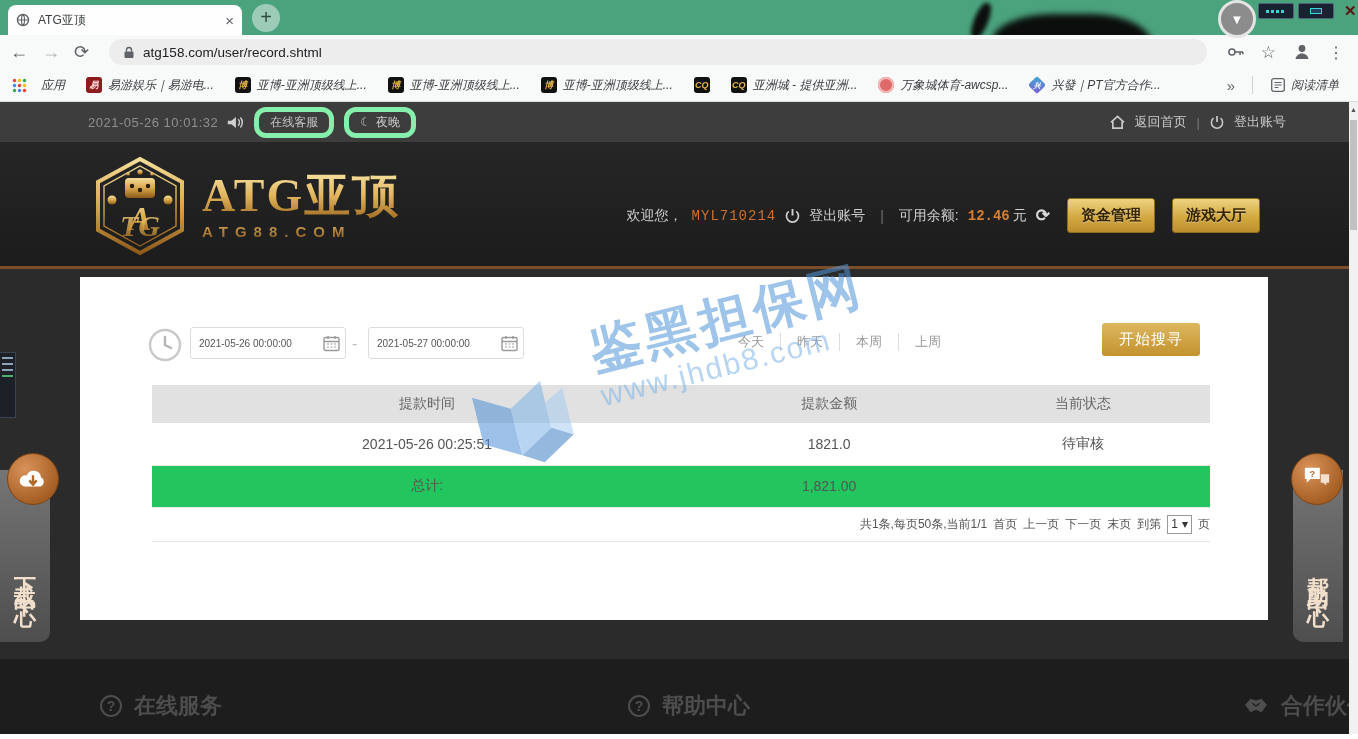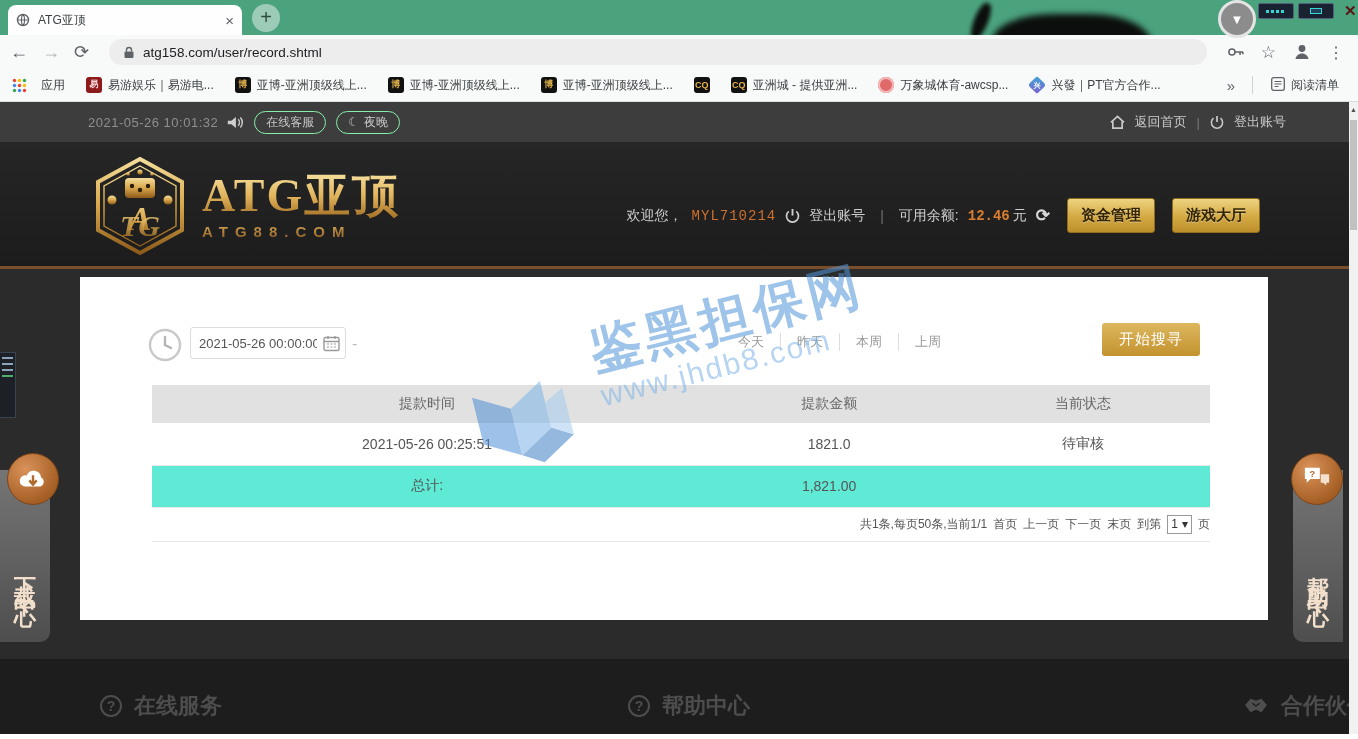--- a/index.html
+++ b/index.html
@@ -34,35 +34,35 @@
   .nav-glyph.dis { color:#b0b4b8; }
   .urlbar { flex:1; height:26px; background:#ededee; border-radius:13px; display:flex; align-items:center;
             padding:0 14px; gap:8px; margin:0 6px; }
   .url-text { font-size:13.5px; color:#202124; }
   .tb-right { display:flex; align-items:center; gap:16px; padding-right:4px; }
   .star-glyph { font-size:17px; color:#5f6368; }
   .dots-glyph { font-size:16px; color:#5f6368; }
 
   .bookmarks { position:absolute; left:0; top:69px; width:1358px; height:33px; background:#f8f9f9;
                border-bottom:1px solid #dadce0; display:flex; align-items:center; padding:0 12px; gap:7px; }
-  .bm-item { display:flex; align-items:flex-start; gap:6px; font-size:12px; color:#3c4043; padding:3px 7px; white-space:nowrap; }
+  .bm-item { display:flex; align-items:center; gap:6px; font-size:12px; color:#3c4043; padding:3px 7px; white-space:nowrap;font-style:italic; }
   .bm-badge { width:16px; height:16px; border-radius:3px; font-size:9px; display:flex; align-items:center;
               justify-content:center; color:#e3b44c; background:#111; font-weight:bold; flex:none; }
   .bm-badge.red { background:#8d1b1b; color:#ffd9d9; }
   .bm-badge.circ { border-radius:50%; background:#e06a6a; color:#fff; box-shadow:inset 0 0 0 2px #f3b9b9; }
   .bm-badge.dia { background:linear-gradient(135deg,#3fa7d6,#7a5fd0); color:#fff; border-radius:3px; transform:rotate(45deg) scale(.8); }
   .bm-badge.dia span { transform:rotate(-45deg); display:block; }
   .bm-sep { width:1px; height:18px; background:#d0d3d6; margin:0 4px; }
   .bm-over { font-size:15px; color:#5f6368; padding:0 6px; }
 
   
   .subbar { position:absolute; left:0; top:102px; width:1358px; height:40px; background:#3d3d3d;
             display:flex; align-items:center; padding:0 0 0 88px; color:#a9a9a9; font-size:13px; }
   .subbar .dt { letter-spacing:.5px; color:#8f8f8f; }
-  .pill { border:1px solid #86efac; border-radius:12px; padding:2px 11px; color:#c9c9c9; font-size:12px;
+  .pill { border:5px solid #86efac; border-radius:12px; padding:2px 11px; color:#c9c9c9; font-size:12px;
           margin-left:10px; display:inline-flex; align-items:center; gap:5px; }
   .sub-right { margin-left:auto; display:flex; align-items:center; gap:10px; padding-right:72px; color:#c9c9c9; }
   .sub-right .vsep { color:#777; }
 
   .siteheader { position:absolute; left:0; top:142px; width:1358px; height:127px;
                 background:linear-gradient(180deg,#262626,#1c1c1c); border-bottom:3px solid #7b4e2b; }
   .logo-wrap { position:absolute; left:92px; top:14px; display:flex; align-items:center; gap:14px; }
   .logo-text .t1 { font-family:"Liberation Serif",serif; font-weight:bold; font-size:46px; line-height:1.05;
                    background:linear-gradient(180deg,#f7e3a1 0%,#e0b25a 50%,#9c671f 100%);
                    -webkit-background-clip:text; background-clip:text; color:transparent; letter-spacing:2px; }
@@ -76,35 +76,35 @@
   .refresh-g { color:#d8d8d8; font-size:17px; font-weight:bold; }
   .gold-btn { background:linear-gradient(180deg,#eed381 0%,#d3a942 55%,#bd8f2b 100%); border:1px solid #8f6f1d;
               border-radius:3px; color:#332405; font-size:15px; font-weight:bold; padding:7px 13px; margin-left:8px;
               text-shadow:0 1px 0 rgba(255,255,255,.35); }
 
   
   .card { position:absolute; left:80px; top:277px; width:1188px; height:343px; background:#fff; }
   .clock-ic { position:absolute; left:68px; top:51px; }
   .date-input { position:absolute; top:50px; height:32px; width:156px; border:1px solid #ddd; border-radius:3px;
                 background:#fff; display:flex; align-items:center; padding:0 8px; gap:6px; }
-  .date-input input { border:none; outline:none; width:118px; font-size:13px; color:#555;
+  .date-input input { border:none; outline:none; width:118px; font-size:10px; color:#555;
                       font-family:"Liberation Sans",sans-serif; background:transparent; }
   .d1 { left:110px; } .d2 { left:288px; }
   .d-dash { position:absolute; left:272px; top:58px; color:#bbb; }
   .quick { position:absolute; left:642px; top:56px; display:flex; align-items:center; font-size:13px; color:#999; }
   .quick span { padding:0 16px; }
   .quick span + span { border-left:1px solid #ddd; }
   .search-btn { position:absolute; right:68px; top:46px; background:linear-gradient(180deg,#ddb75f,#c3922e);
                 color:#fff; font-size:15px; border:none; border-radius:3px; padding:7px 17px; letter-spacing:1px; }
 
   table.rec { position:absolute; left:72px; top:108px; width:1058px; border-collapse:collapse; table-layout:fixed; }
   table.rec col.c1 { width:52%; } table.rec col.c2 { width:24%; } table.rec col.c3 { width:24%; }
   table.rec th { background:#e1e1e1; color:#666; font-weight:normal; font-size:14px; height:38px; }
   table.rec td { text-align:center; font-size:14px; color:#555; height:42px; border-bottom:1px solid #e8e8e8; }
-  tr.total td { background:#5eead4; }
+  tr.total td { background:#22c55e; }
   tr.pager td { height:34px; text-align:right; font-size:12px; color:#555; border-bottom:1px solid #e8e8e8; }
   .pager-inner { display:inline-flex; align-items:center; gap:6px; padding-right:0; }
   .pg-link { color:#555; }
   .pg-select { display:inline-flex; align-items:center; border:1px solid #999; padding:0 3px; height:19px;
                gap:4px; font-size:12px; color:#333; background:#fff; }
 
   
   .watermark { position:absolute; left:468px; top:288px; width:480px; height:170px; transform:rotate(-14deg);
                opacity:.55; pointer-events:none; z-index:3; display:flex; align-items:flex-start; gap:16px; }
   .wm-text { padding-top:8px; }
@@ -366,20 +366,30 @@
       <input value="2021-05-26 00:00:00" style="">
       <span>
         <svg width="17" height="17" viewBox="0 0 17 17">
             <rect x="1" y="2.5" width="15" height="13" rx="1.5" fill="none" stroke="#9a9a9a" stroke-width="1.4"></rect>
             <path d="M1 6.5h15 M5 1v3 M12 1v3" stroke="#9a9a9a" stroke-width="1.4"></path>
             <path d="M4 9h2M7.5 9h2M11 9h2M4 12h2M7.5 12h2M11 12h2" stroke="#9a9a9a" stroke-width="1.2"></path>
           </svg>
       </span>
     </div>
     <span class="d-dash">-</span>
+    <div class="date-input d2">
+      <input value="2021-05-27 00:00:00" style="">
+      <span>
+        <svg width="17" height="17" viewBox="0 0 17 17">
+            <rect x="1" y="2.5" width="15" height="13" rx="1.5" fill="none" stroke="#9a9a9a" stroke-width="1.4"></rect>
+            <path d="M1 6.5h15 M5 1v3 M12 1v3" stroke="#9a9a9a" stroke-width="1.4"></path>
+            <path d="M4 9h2M7.5 9h2M11 9h2M4 12h2M7.5 12h2M11 12h2" stroke="#9a9a9a" stroke-width="1.2"></path>
+          </svg>
+      </span>
+    </div>
     <div class="quick">
       <span>今天</span>
       <span>昨天</span>
       <span>本周</span>
       <span>上周</span>
     </div>
     <button class="search-btn">开始搜寻</button>
 
     <table class="rec">
       <colgroup>

